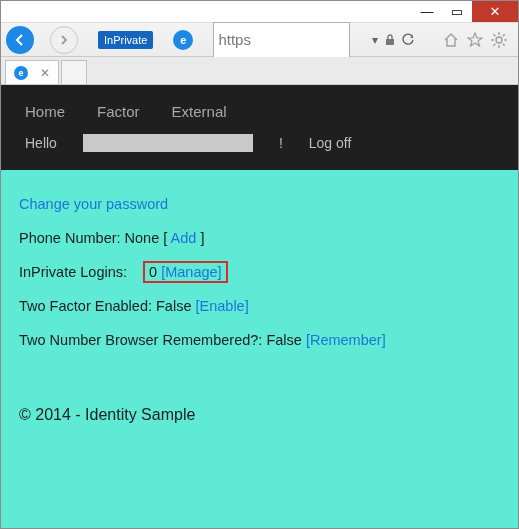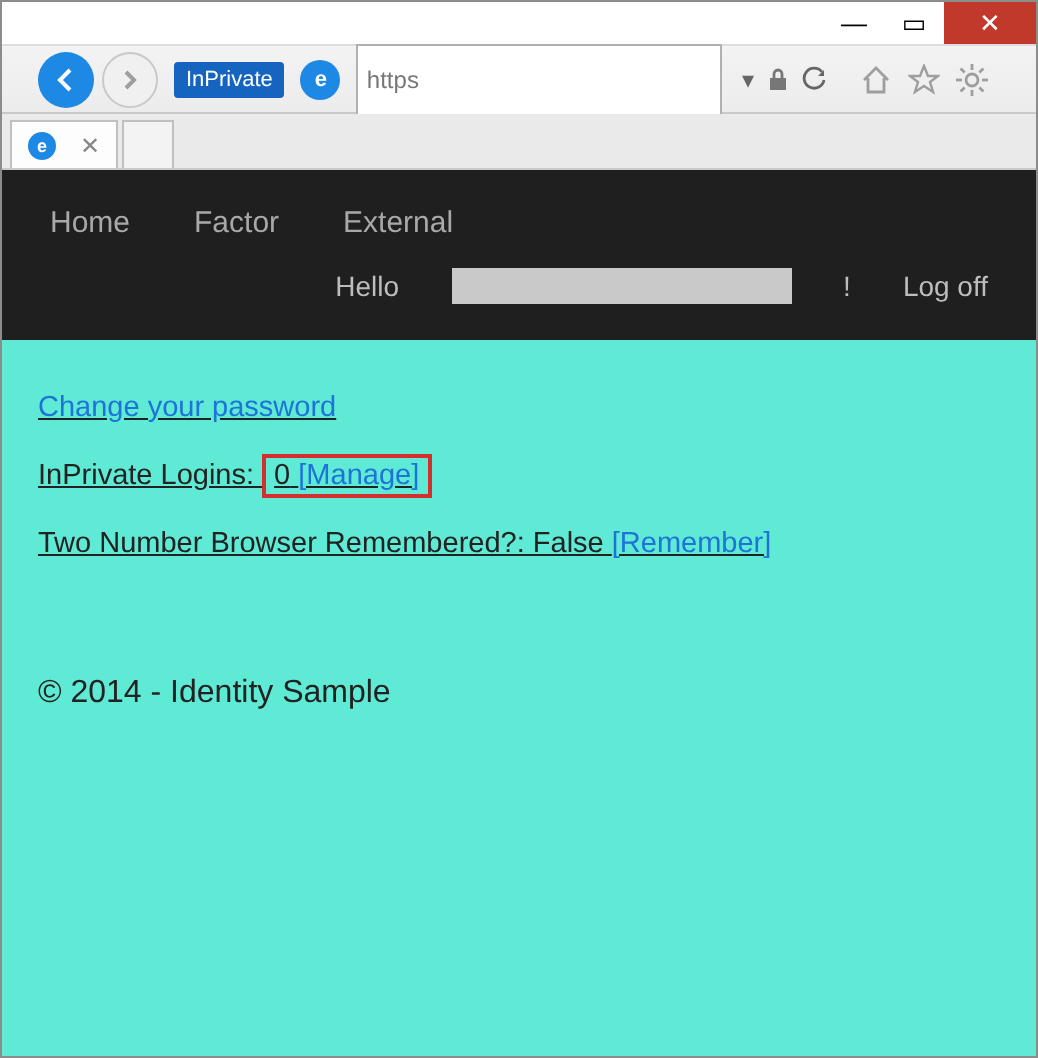--- a/index.html
+++ b/index.html
@@ -3,47 +3,47 @@
 <meta charset="utf-8">
 <style>
   * { margin: 0; padding: 0; box-sizing: border-box; }
   body { font-family: "Segoe UI", Arial, sans-serif; background: #ffb74d; width: 519px; height: 529px; overflow: hidden; }
   .window { width: 519px; height: 529px; background: #fff; display: flex; flex-direction: column; border: 1px solid #8c8c8c; }
   
   .titlebar { height: 22px; background: #fff; display: flex; justify-content: flex-end; align-items: stretch; border-bottom: 1px solid #ddd; }
   .tbtn { width: 30px; display: flex; align-items: center; justify-content: center; font-size: 13px; }
   .tbtn.close { background: #c0392b; color: #fff; width: 46px; }
   
-  .navrow { height: 34px; background: linear-gradient(#f3f3f3,#ececec); display: flex; align-items: center; padding: 0 18px; gap: 4px; border-bottom: 1px solid #c9c9c9; }
+  .navrow { height: 34px; background: linear-gradient(#f3f3f3,#ececec); display: flex; align-items: center; padding: 0 5px; gap: 16px; border-bottom: 1px solid #c9c9c9; }
   .circle { width: 28px; height: 28px; border-radius: 50%; display: flex; align-items: center; justify-content: center; font-size: 14px; }
   .back { background: #1e88e5; color: #fff; }
   .fwd  { background: #f0f0f0; color: #9e9e9e; border: 1px solid #c9c9c9; }
   .badge-inprivate { background: #1565c0; color: #fff; font-size: 11px; padding: 3px 6px; border-radius: 2px; margin-left: 4px; }
   .ie-e { width: 20px; height: 20px; border-radius: 50%; background: #1e88e5; color: #fff; display: flex; align-items: center; justify-content: center; font-size: 11px; font-weight: bold; margin: 0 4px; }
-  .addr { flex: 1; display: flex; align-items: center; background: #fff; border: 1px solid #b0b0b0; height: 36px; padding: 0 4px; font-size: 12px; color: #444; overflow: hidden; white-space: nowrap; }
+  .addr { flex: 1; display: flex; align-items: center; background: #fff; border: 1px solid #b0b0b0; height: 36px; padding: 0 4px; font-size: 15px; color: #444; overflow: hidden; white-space: nowrap; }
   .addr .https { color: #777; }
   .addr-icons { display: flex; align-items: center; gap: 6px; padding: 0 6px; color: #666; font-size: 12px; }
   .right-icons { display: flex; align-items: center; gap: 8px; color: #888; padding: 0 6px; }
   
   .tabrow { height: 28px; background: #eaeaea; display: flex; align-items: flex-end; padding-left: 4px; border-bottom: 1px solid #c9c9c9; }
   .tab { background: #fdfdfd; border: 1px solid #c0c0c0; border-bottom: none; height: 24px; display: flex; align-items: center; padding: 0 8px; font-size: 12px; color: #333; gap: 6px; max-width: 220px; }
   .tab .favicon { width: 14px; height: 14px; border-radius: 50%; background: #1e88e5; color: #fff; display: flex; align-items: center; justify-content: center; font-size: 9px; font-weight: bold; }
   .tab .x { color: #888; margin-left: 6px; }
   .newtab { width: 26px; height: 24px; border: 1px solid #c0c0c0; border-bottom: none; background: #f3f3f3; margin-left: 2px; }
   
   .viewport { flex: 1; background: #5eead4; overflow: hidden; }
   .site-nav { background: #1f1f1f; color: #bfbfbf; padding: 0 24px; }
   .nav-primary { display: flex; gap: 32px; padding: 18px 0 14px 0; font-size: 15px; }
   .nav-primary span { color: #a8a8a8; }
-  .nav-user { display: flex; align-items: center; justify-content: flex-end; gap: 26px; padding: 0 0 18px 0; font-size: 14px; color: #bdbdbd; }
+  .nav-user { display: flex; align-items: center; justify-content: flex-start; gap: 26px; padding: 0 0 18px 0; font-size: 14px; color: #bdbdbd; }
   .hello-mask { background: #c9c9c9; width: 170px; height: 18px; display: inline-block; }
   .content { padding: 16px 18px; font-size: 14.5px; color: #222; }
   .content a { color: #1e73d8; text-decoration: none; }
-  .content p { margin: 10px 0 18px 0; text-decoration: underline; }
-  .boxed { border: 2px solid #d32f2f; padding: 1px 4px; }
+  .content p { margin: 10px 0 18px 0; }
+  .boxed { border: 2px solid #d32f2f; padding: 1px 4px; margin-left: 12px; }
   .footer { padding: 24px 18px; font-size: 16px; color: #222; }
   svg { display: block; }
 </style>
 </head>
 <body>
 
 <div class="window">
 
   <div class="titlebar">
     <div class="tbtn">—</div>
@@ -120,25 +120,31 @@
         <span>Hello</span>
         <span class="hello-mask"></span>
           <span>!</span>
         <span>Log off</span>
       </div>
     </div>
 
     <div class="content">
       <p><a href="#">Change your password</a></p>
       <p>
+        <span>Phone Number: None [ </span><a href="#">Add</a><span> ]</span>
+      </p>
+      <p>
         <span>InPrivate Logins:</span>
         <span class="boxed">
           <span>0</span>
           <a href="#">[Manage]</a>
         </span>
+      </p>
+      <p>
+        <span>Two Factor Enabled: False </span><a href="#">[Enable]</a>
       </p>
       <p>
         <span>Two Number Browser Remembered?: False </span><a href="#">[Remember]</a>
       </p>
     </div>
 
     <div class="footer">
       <span>© 2014 - Identity Sample</span>
     </div>
   </div>

